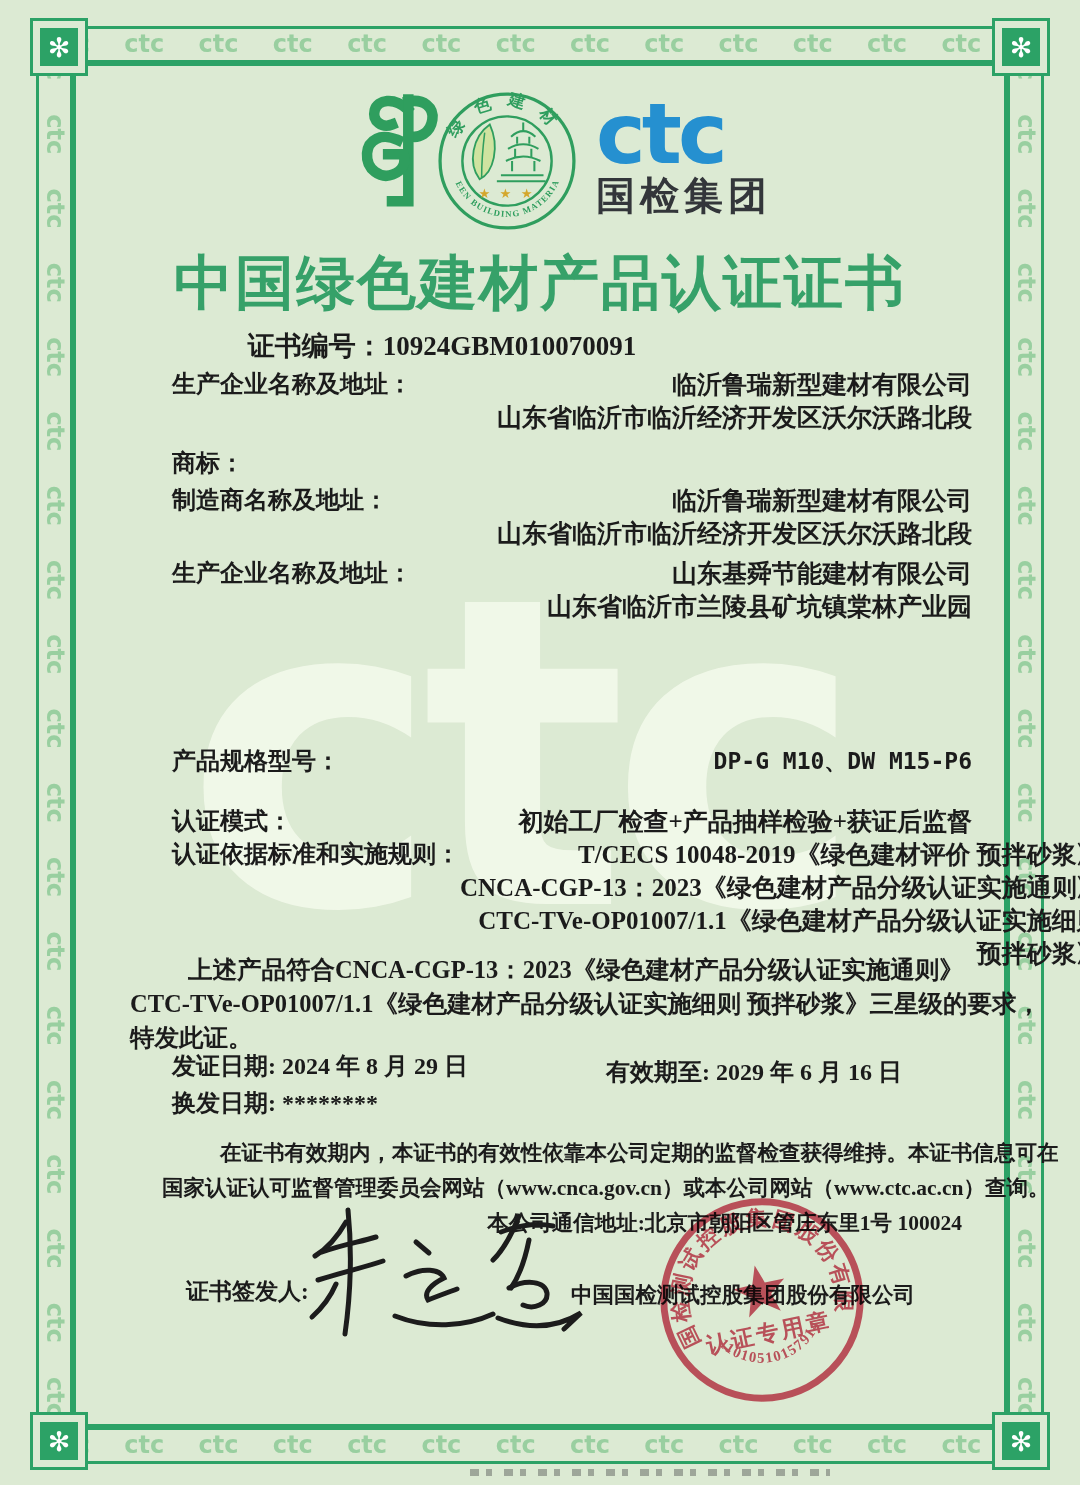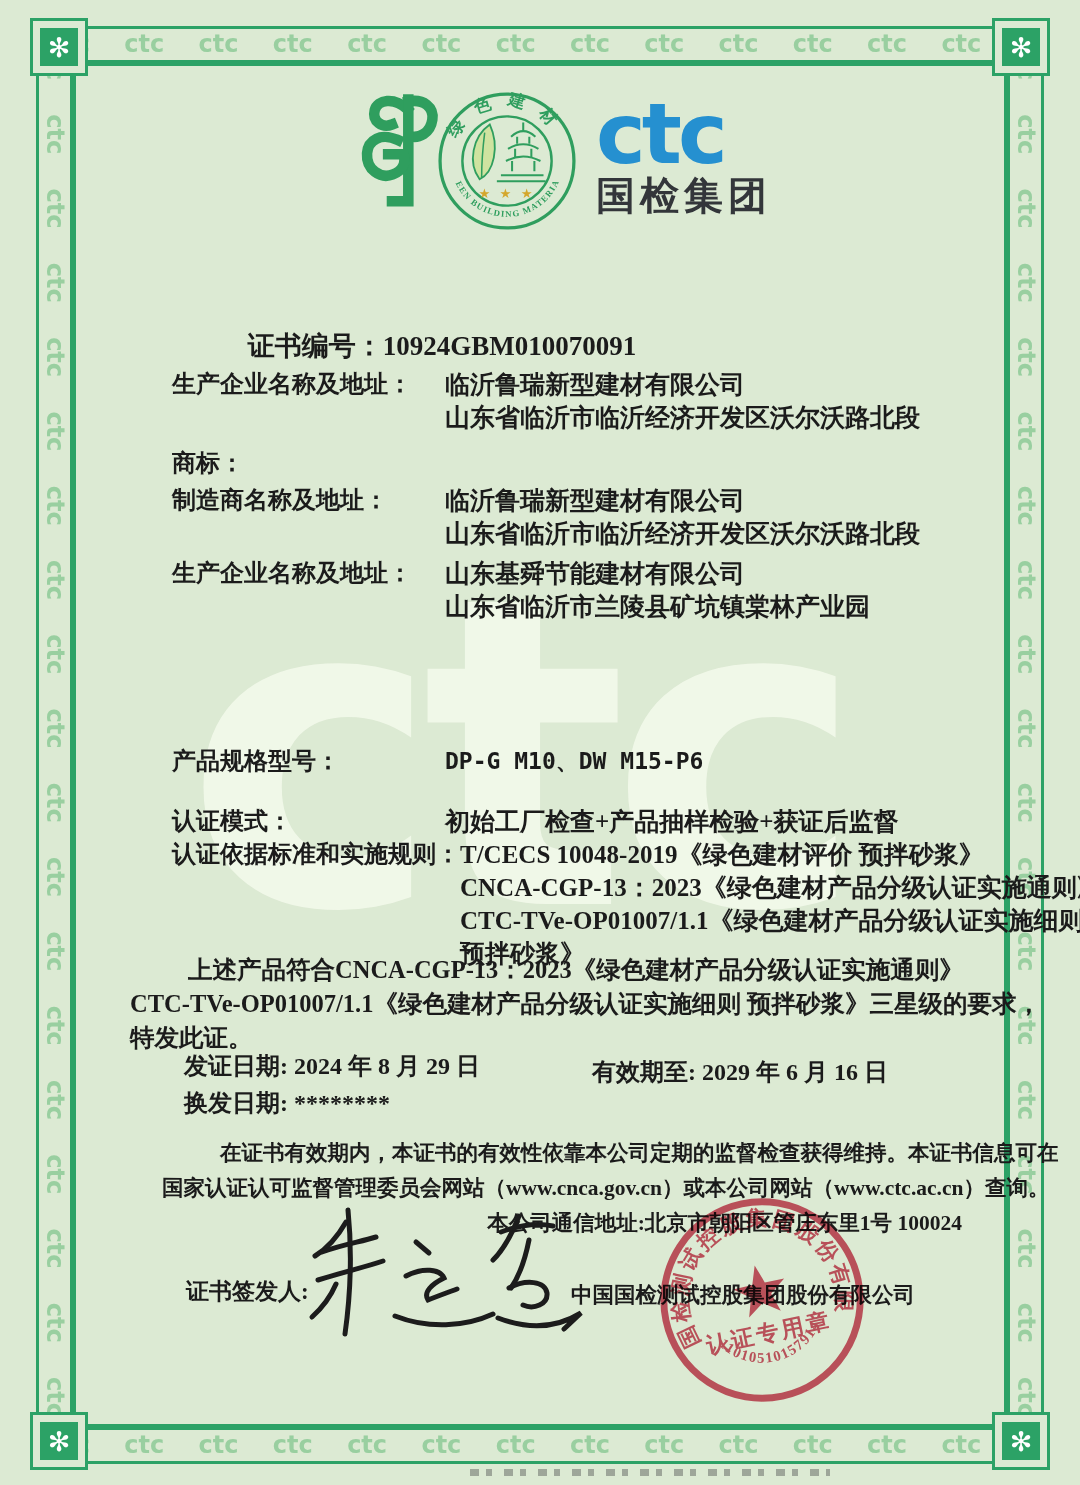--- a/index.html
+++ b/index.html
@@ -57,30 +57,30 @@
     position:absolute; left:0; top:244px; width:1080px; text-align:center; z-index:3;
     font-size:59px; font-weight:700; color:#36a169; letter-spacing:2px; white-space:nowrap;
   }
   .cert-no{
     position:absolute; left:0; top:328px; width:884px; text-align:center; z-index:3;
     font-size:27px; font-weight:700; white-space:nowrap;
   }
   
   .field-row{position:absolute; left:172px; width:800px; display:flex; z-index:3;}
   .f-label{flex:0 0 273px; font-size:24px; font-weight:700; white-space:nowrap;}
-  .f-values{flex:1;}
+  .f-values{flex:1;text-align:right;}
   .f-line{font-size:25px; font-weight:700; line-height:33px; white-space:nowrap;}
   .latin{font-family:"DejaVu Sans Mono", monospace; font-size:23px;}
   
   .statement{position:absolute; left:130px; top:953px; width:830px; z-index:3;}
   .statement div{font-size:24.5px; font-weight:700; line-height:34px; white-space:nowrap;}
   .indent{ text-indent:58px;}
   .dates-left{position:absolute; left:172px; top:1048px; z-index:3;}
-  .dates-left div{font-size:24px; font-weight:700; line-height:37px; white-space:nowrap;margin-left:12px;}
-  .date-valid{position:absolute; left:592px; top:1056px; z-index:3; font-size:24px; font-weight:700; white-space:nowrap;}
+  .dates-left div{font-size:24px; font-weight:700; line-height:37px; white-space:nowrap;}
+  .date-valid{position:absolute; left:606px; top:1056px; z-index:3; font-size:24px; font-weight:700; white-space:nowrap;}
   .footer-note{position:absolute; left:162px; top:1136px; width:800px; z-index:3;text-align:right;}
   .footer-note div{font-size:21.5px; font-weight:700; line-height:35px; white-space:nowrap;}
   
   .signer-label{position:absolute; left:186px; top:1276px; font-size:23px; font-weight:700; z-index:3; white-space:nowrap;}
   .signature{position:absolute; left:288px; top:1192px; z-index:3;}
   .signer-company{position:absolute; left:571px; top:1280px; font-size:21.5px; font-weight:700; z-index:3; white-space:nowrap;}
   .seal{position:absolute; left:654px; top:1192px; z-index:4; opacity:0.88; mix-blend-mode:multiply;}
   
   .bottom-strip{
     position:absolute; left:470px; top:1469px; width:360px; height:7px; z-index:5; opacity:.55;
@@ -156,20 +156,21 @@
       <path d="M64,84 L106,84 M60,90 L108,90"></path>
     </g>
     <text x="70" y="106" font-size="13" text-anchor="middle" fill="#d4a72c" style="letter-spacing:3px;">★ ★ ★</text>
   </svg>
 
   <div class="ctc-block">
     <div class="ctc-wordmark">ctc</div>
     <div class="ctc-subtitle">国检集团</div>
   </div>
 
+  <div class="doc-title">中国绿色建材产品认证证书</div>
   <div class="cert-no">
     <span>证书编号：</span><span>10924GBM010070091</span>
   </div>
 
   <div class="field-row" style="top:368px">
     <div class="f-label">生产企业名称及地址：</div>
     <div class="f-values">
       <div class="f-line">临沂鲁瑞新型建材有限公司</div>
       <div class="f-line">山东省临沂市临沂经济开发区沃尔沃路北段</div>
     </div>

